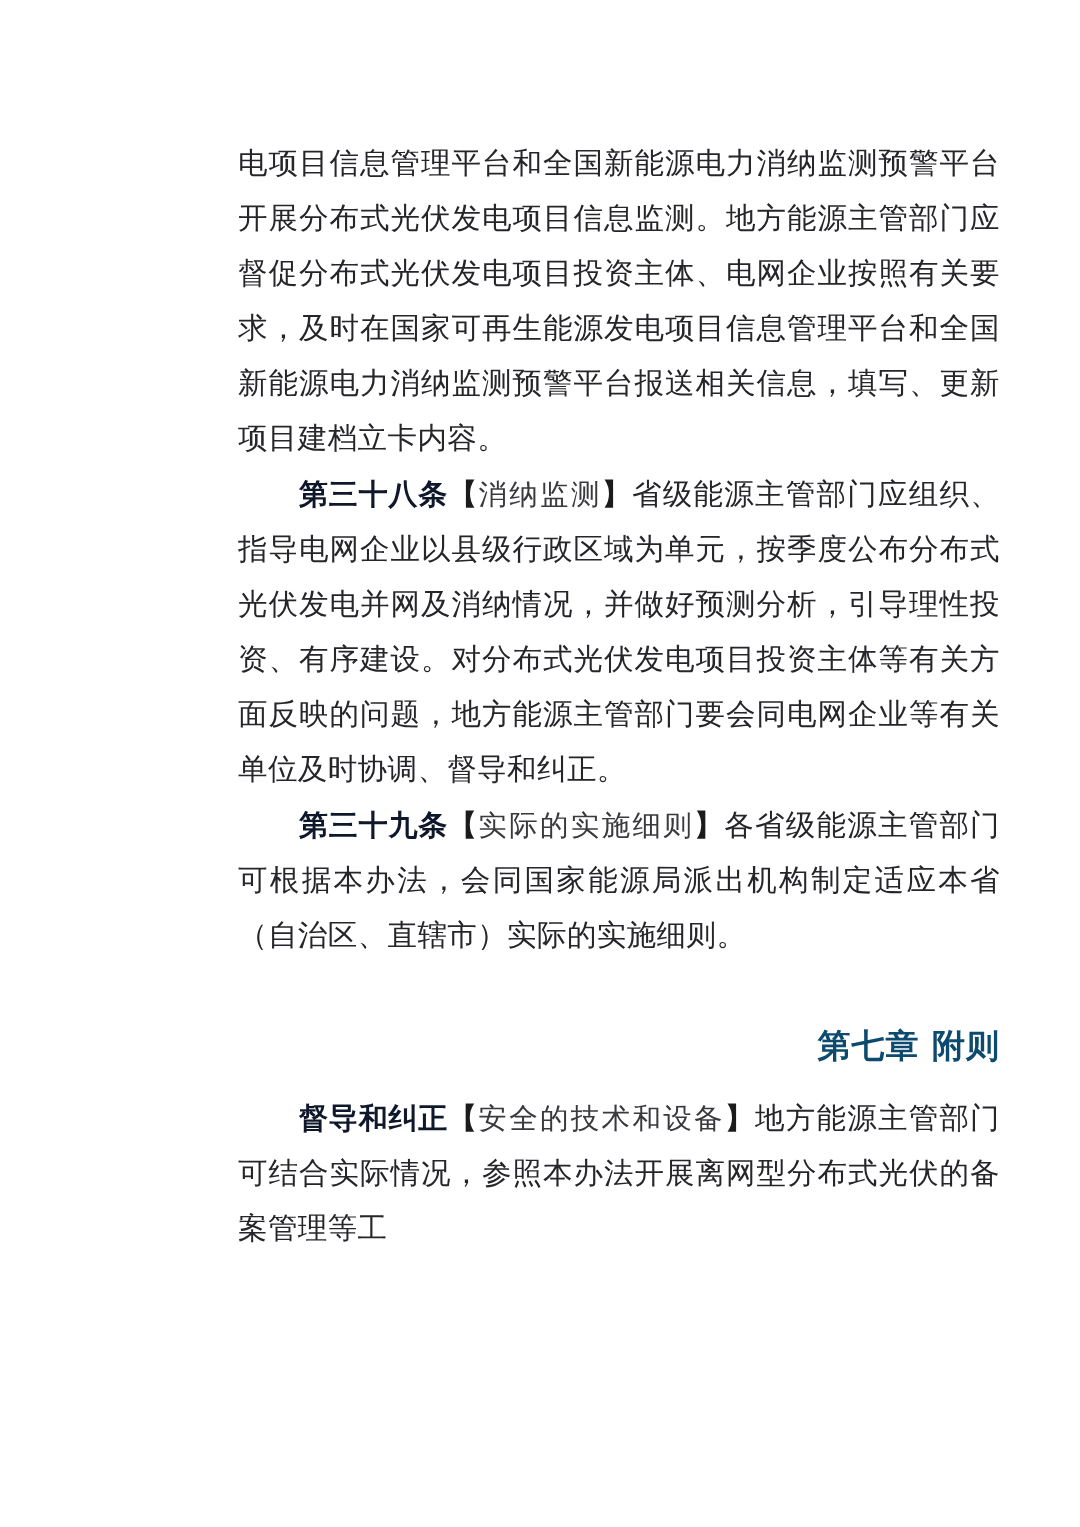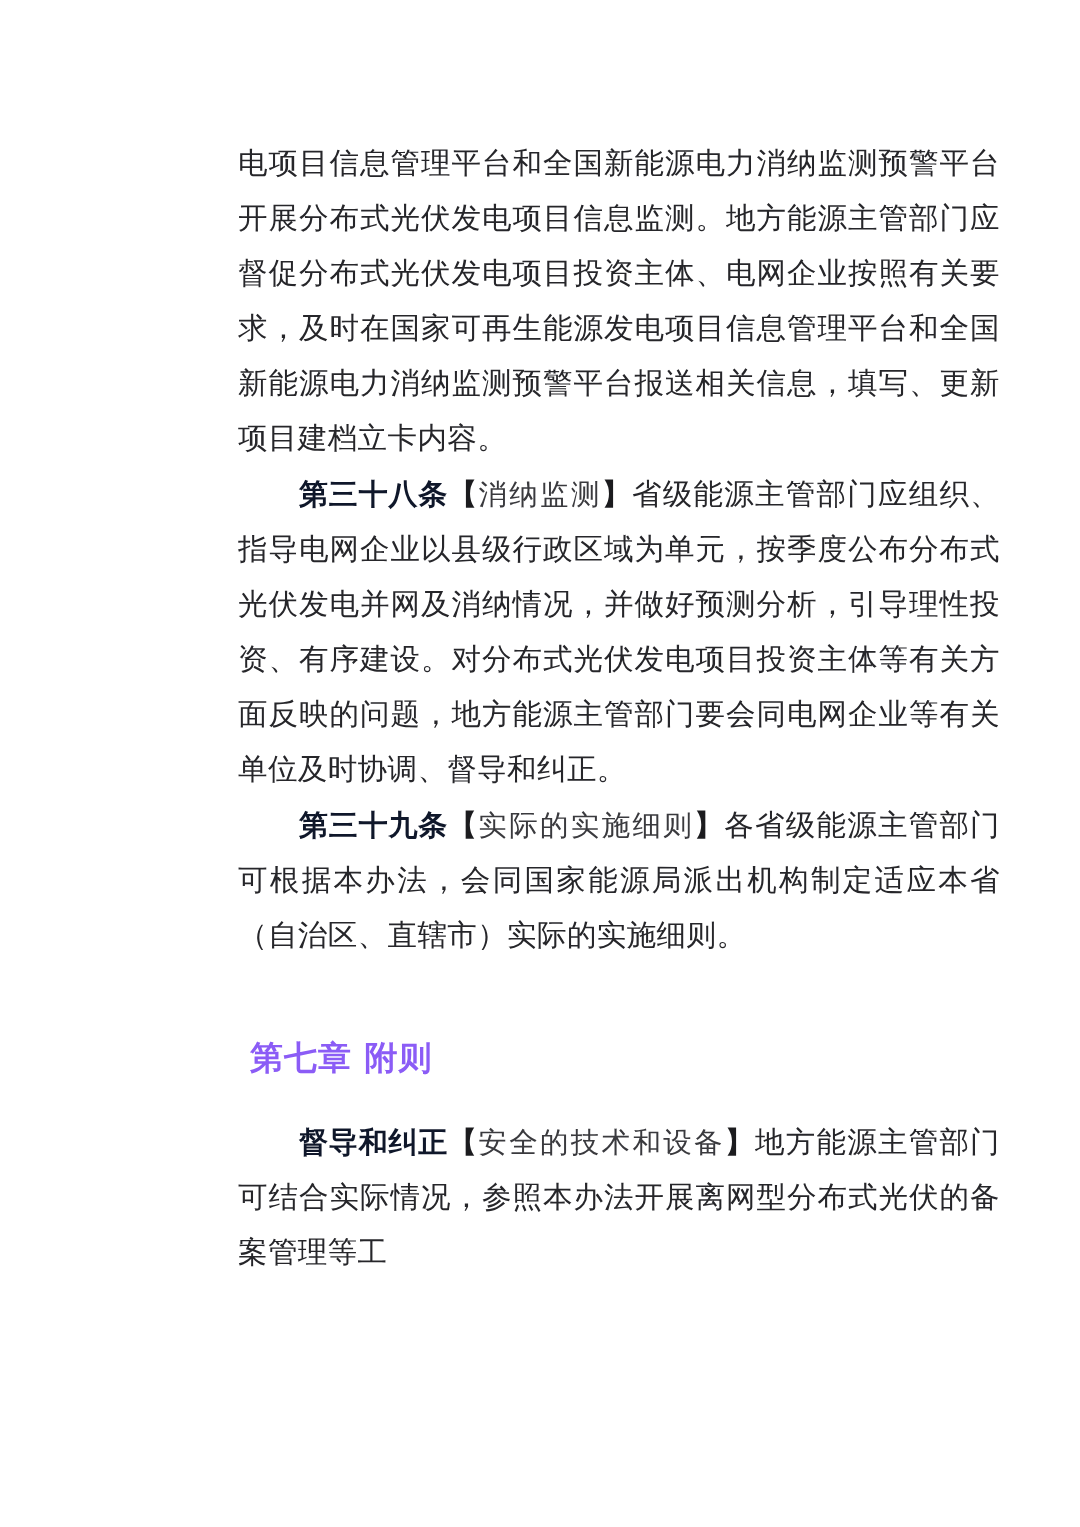--- a/index.html
+++ b/index.html
@@ -53,24 +53,24 @@
   .tag {
     font-family: "DejaVu Serif", "Liberation Serif", serif;
     color: #3a3a3e;
     font-size: 28.5px;
     letter-spacing: 1.5px;
   }
   .chapter-heading {
     font-family: "DejaVu Sans", "Liberation Sans", sans-serif;
     font-weight: bold;
     font-size: 33px;
-    color: #8b5cf6;
-    text-align: left;
+    color: #0c4a6e;
+    text-align: right;
     letter-spacing: 1px;
-    margin: 12px;
+    margin: 0;
     padding: 0;
   }
   .gap-before-heading { height: 60px; }
   .gap-after-heading  { height: 22px; }
   .footer {
     position: absolute;
     left: 0;
     top: 1396px;
     width: 1080px;
     text-align: right;

